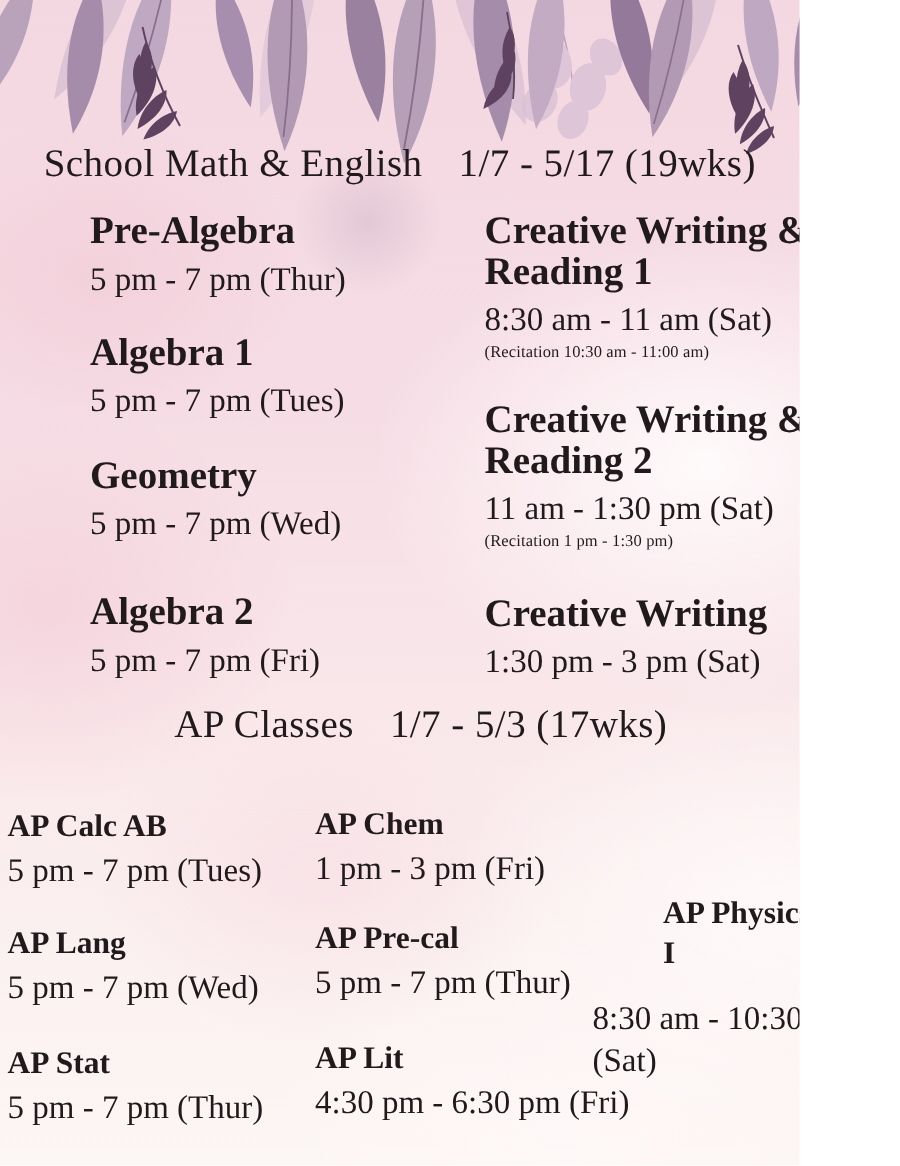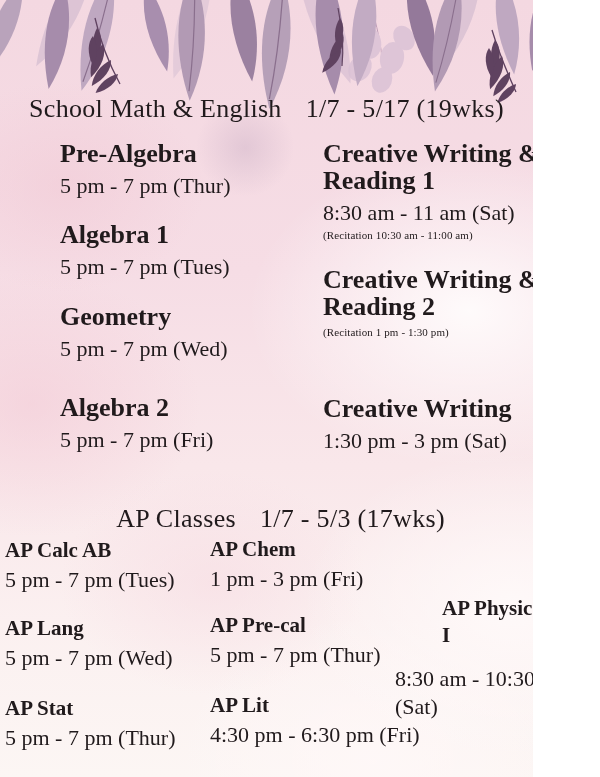--- a/index.html
+++ b/index.html
@@ -146,28 +146,29 @@
     <div class="ctime">5 pm - 7 pm (Fri)</div>
   </div>
 
   <div class="block col-right" style="top:140px;">
     <div class="ctitle">Creative Writing &amp; Reading 1</div>
     <div class="ctime">8:30 am - 11 am (Sat)</div>
     <div class="cnote">(Recitation 10:30 am - 11:00 am)</div>
   </div>
   <div class="block col-right" style="top:266px;">
     <div class="ctitle">Creative Writing &amp; Reading 2</div>
+    <div class="ctime">11 am - 1:30 pm (Sat)</div>
     <div class="cnote">(Recitation 1 pm - 1:30 pm)</div>
   </div>
   <div class="block col-right" style="top:395px;">
     <div class="ctitle">Creative Writing</div>
     <div class="ctime">1:30 pm - 3 pm (Sat)</div>
   </div>
 
-  <div class="heading" style="top:504px;margin-left:28px;">
+  <div class="heading" style="top:468px;margin-left:28px;">
     <span>AP Classes</span><span class="dates">1/7 - 5/3 (17wks)</span>
   </div>
 
   <div class="block ap ap-c1" style="top:538px;">
     <div class="ctitle">AP Calc AB</div>
     <div class="ctime">5 pm - 7 pm (Tues)</div>
   </div>
   <div class="block ap ap-c1" style="top:616px;">
     <div class="ctitle">AP Lang</div>
     <div class="ctime">5 pm - 7 pm (Wed)</div>

